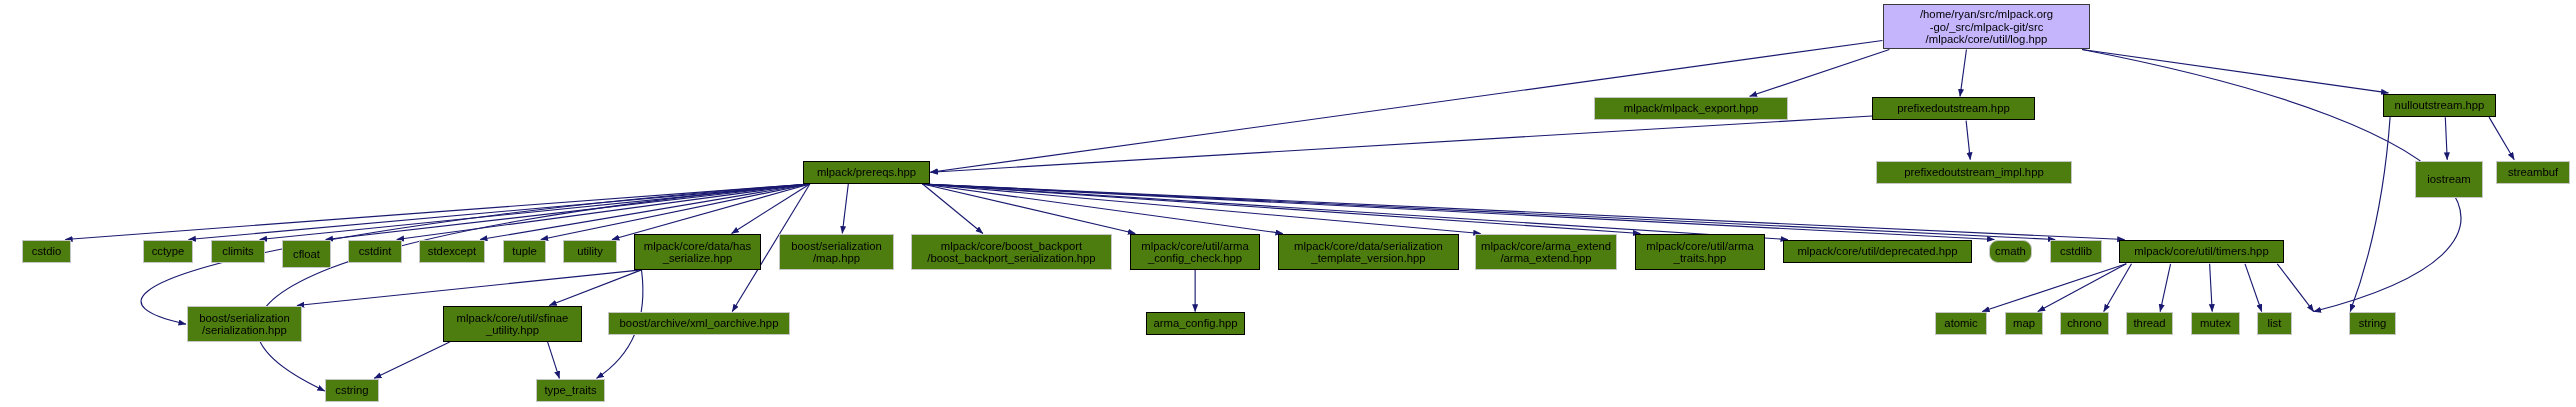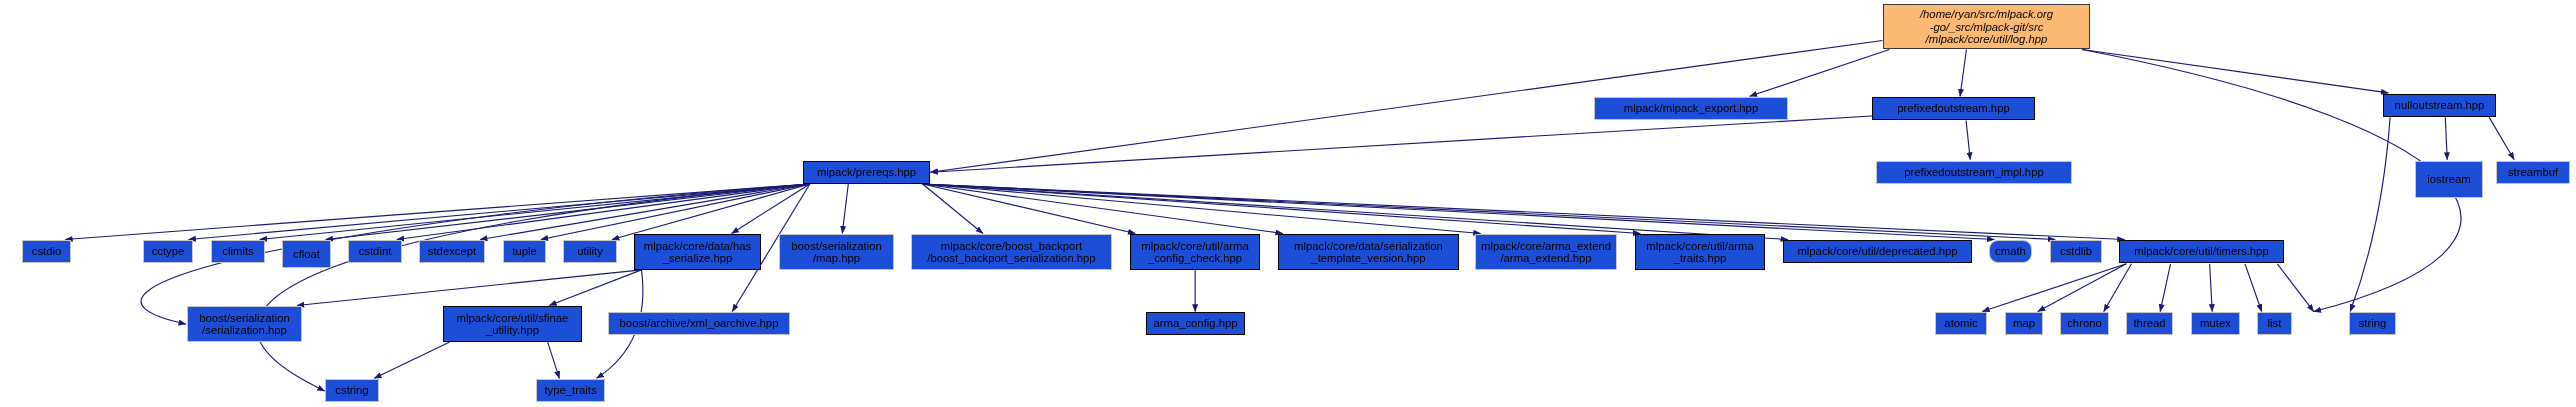--- a/index.html
+++ b/index.html
@@ -9,27 +9,27 @@
     width:2576px;height:407px;
     background:#ffffff;
     font-family:"Liberation Sans", sans-serif;
     overflow:hidden;
   }
   #edges{position:absolute;left:0;top:0;width:2576px;height:407px;z-index:1;}
   .edge{fill:none;stroke:#191970;stroke-width:1.3px;}
   .node{
     position:absolute;box-sizing:border-box;z-index:2;
     display:flex;align-items:center;justify-content:center;
-    text-align:center;background:#1d4ed8;color:#000000;
+    text-align:center;background:#4d7c0f;color:#000000;
     font-size:11.3px;line-height:1.1;white-space:pre-line;
     border:0.9px solid #c6c6c6;
     padding:0.9px 2.6px;
   }
   .node.internal{border:0.9px solid #000000;}
-  .node.current{background:#fdba74;border:1.3px solid #3a3a3a;font-style:italic;}
+  .node.current{background:#c4b5fd;border:1.3px solid #3a3a3a;}
 </style>
 </head>
 <body>
 
 <div id="graph">
   <svg id="edges" width="2576" height="407" viewBox="0 0 2968 469" xmlns="http://www.w3.org/2000/svg">
     <defs>
       <marker id="arrow" markerWidth="10" markerHeight="8" refX="8.5" refY="3.5" orient="auto" markerUnits="userSpaceOnUse">
         <path d="M0,0 L9,3.5 L0,7 Z" fill="#191970"></path>
       </marker>

